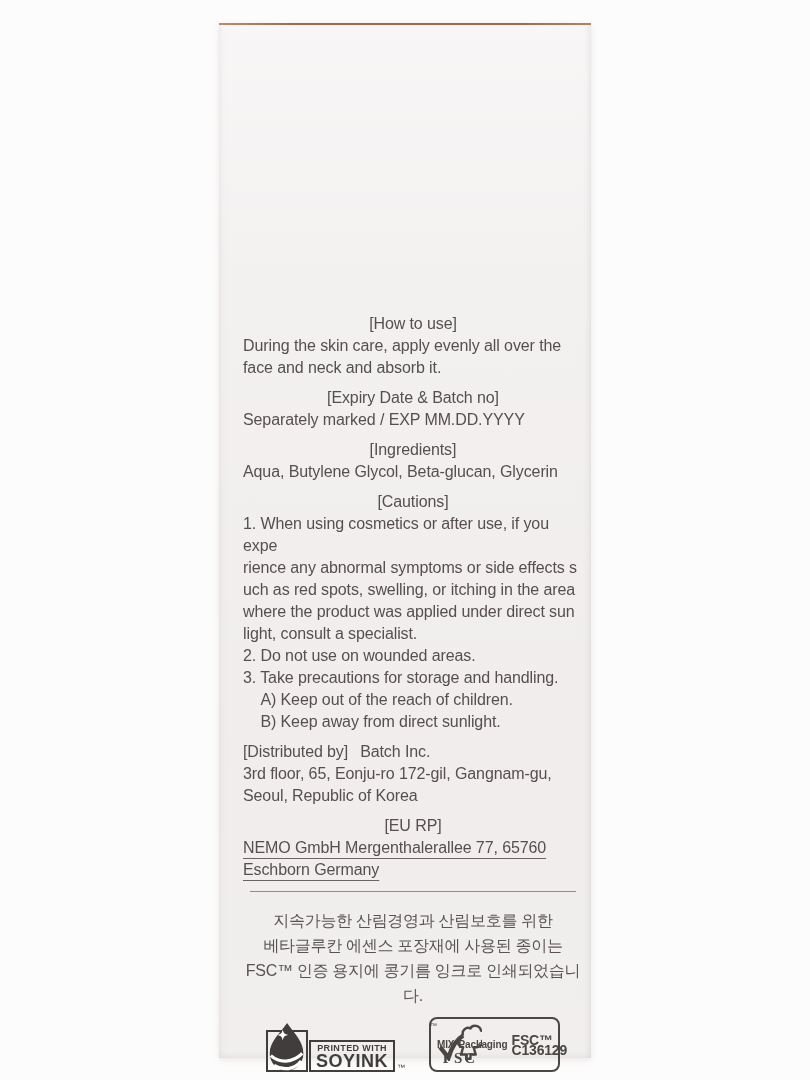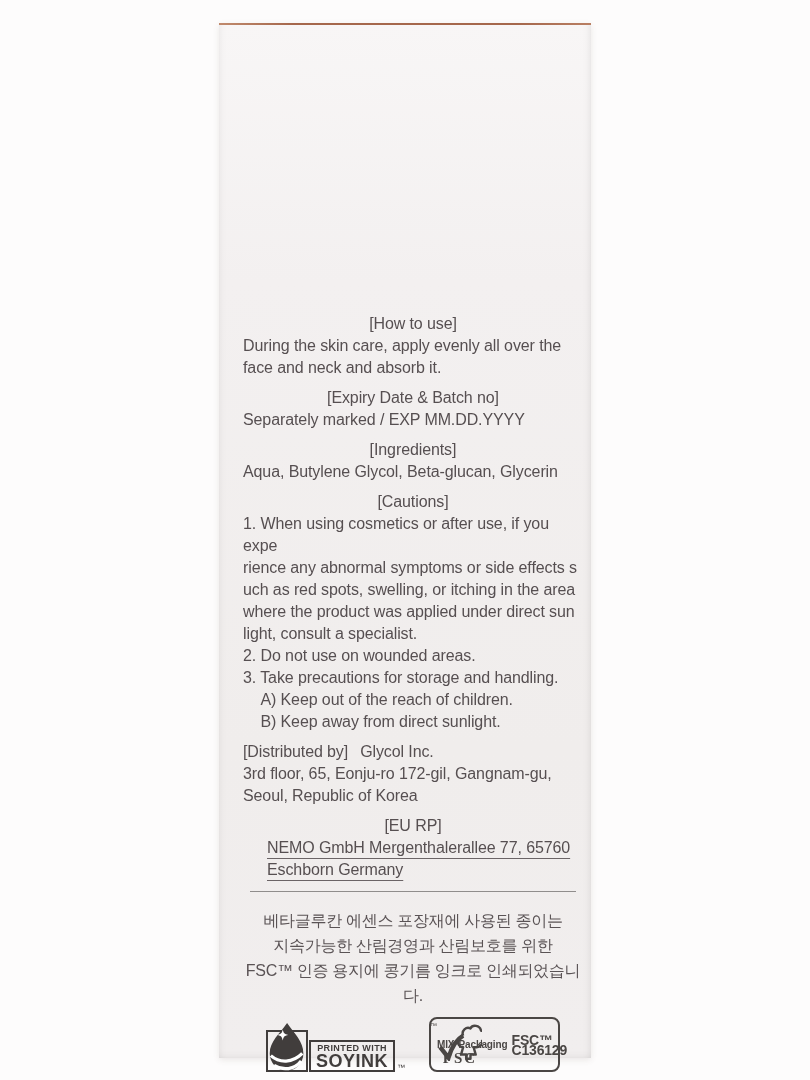--- a/index.html
+++ b/index.html
@@ -28,21 +28,20 @@
   }
   section{margin:0 0 8px 0;}
   .lbl{margin:0;text-align:center;}
   .bod{white-space:pre-wrap;}
   .company{margin-left:12px;}
   .underlined{
     text-decoration:underline;
     text-decoration-thickness:1px;
     text-underline-offset:5px;
     text-decoration-color:#6b6466;
-    margin-left:24px;
   }
   .divider{height:1px;background:#908d8c;width:326px;margin:10px auto 0 auto;}
   .kr{
     margin-top:16px;text-align:center;
     font-size:16px;line-height:25px;color:#5a5355;letter-spacing:-0.3px;
   }
   
   .badges{margin-top:8px;display:flex;justify-content:center;align-items:flex-end;gap:24px;height:56px;}
   .soyink{position:relative;display:flex;align-items:flex-end;height:44px;color:#413d3c;justify-content:flex-end;}
   .soybox{
@@ -109,37 +108,37 @@
 where the product was applied under direct sun
 light, consult a specialist.
 2. Do not use on wounded areas.
 3. Take precautions for storage and handling.
     A) Keep out of the reach of children.
     B) Keep away from direct sunlight.</div>
       </section>
 
       <section>
         <div>
-          <span class="lbl">[Distributed by]</span><span class="company">Glycol Inc.</span>
+          <span class="lbl">[Distributed by]</span><span class="company">Batch Inc.</span>
         </div>
         <div class="bod">3rd floor, 65, Eonju-ro 172-gil, Gangnam-gu,
 Seoul, Republic of Korea</div>
       </section>
 
       <section>
         <div class="lbl">[EU RP]</div>
         <div class="bod underlined">NEMO GmbH Mergenthalerallee 77, 65760
 Eschborn Germany</div>
       </section>
 
       <div class="divider"></div>
 
       <div class="kr">
+        <div>지속가능한 산림경영과 산림보호를 위한</div>
         <div>베타글루칸 에센스 포장재에 사용된 종이는</div>
-        <div>지속가능한 산림경영과 산림보호를 위한</div>
         <div>FSC™ 인증 용지에 콩기름 잉크로 인쇄되었습니다.</div>
       </div>
 
       <div class="badges">
 
         <div class="soyink">
           <span class="soybox">
             <svg width="44" height="51" viewBox="0 0 40 47" aria-hidden="true">
               <path d="M21 1 C14 11 5 18 5 29 a15.5 16 0 0 0 31 0 C36 18 28 11 21 1 Z" fill="#413d3c"></path>
               <path d="M6 31 C14 38 26 38 35 29" stroke="#ffffff" stroke-width="3" fill="none"></path>

